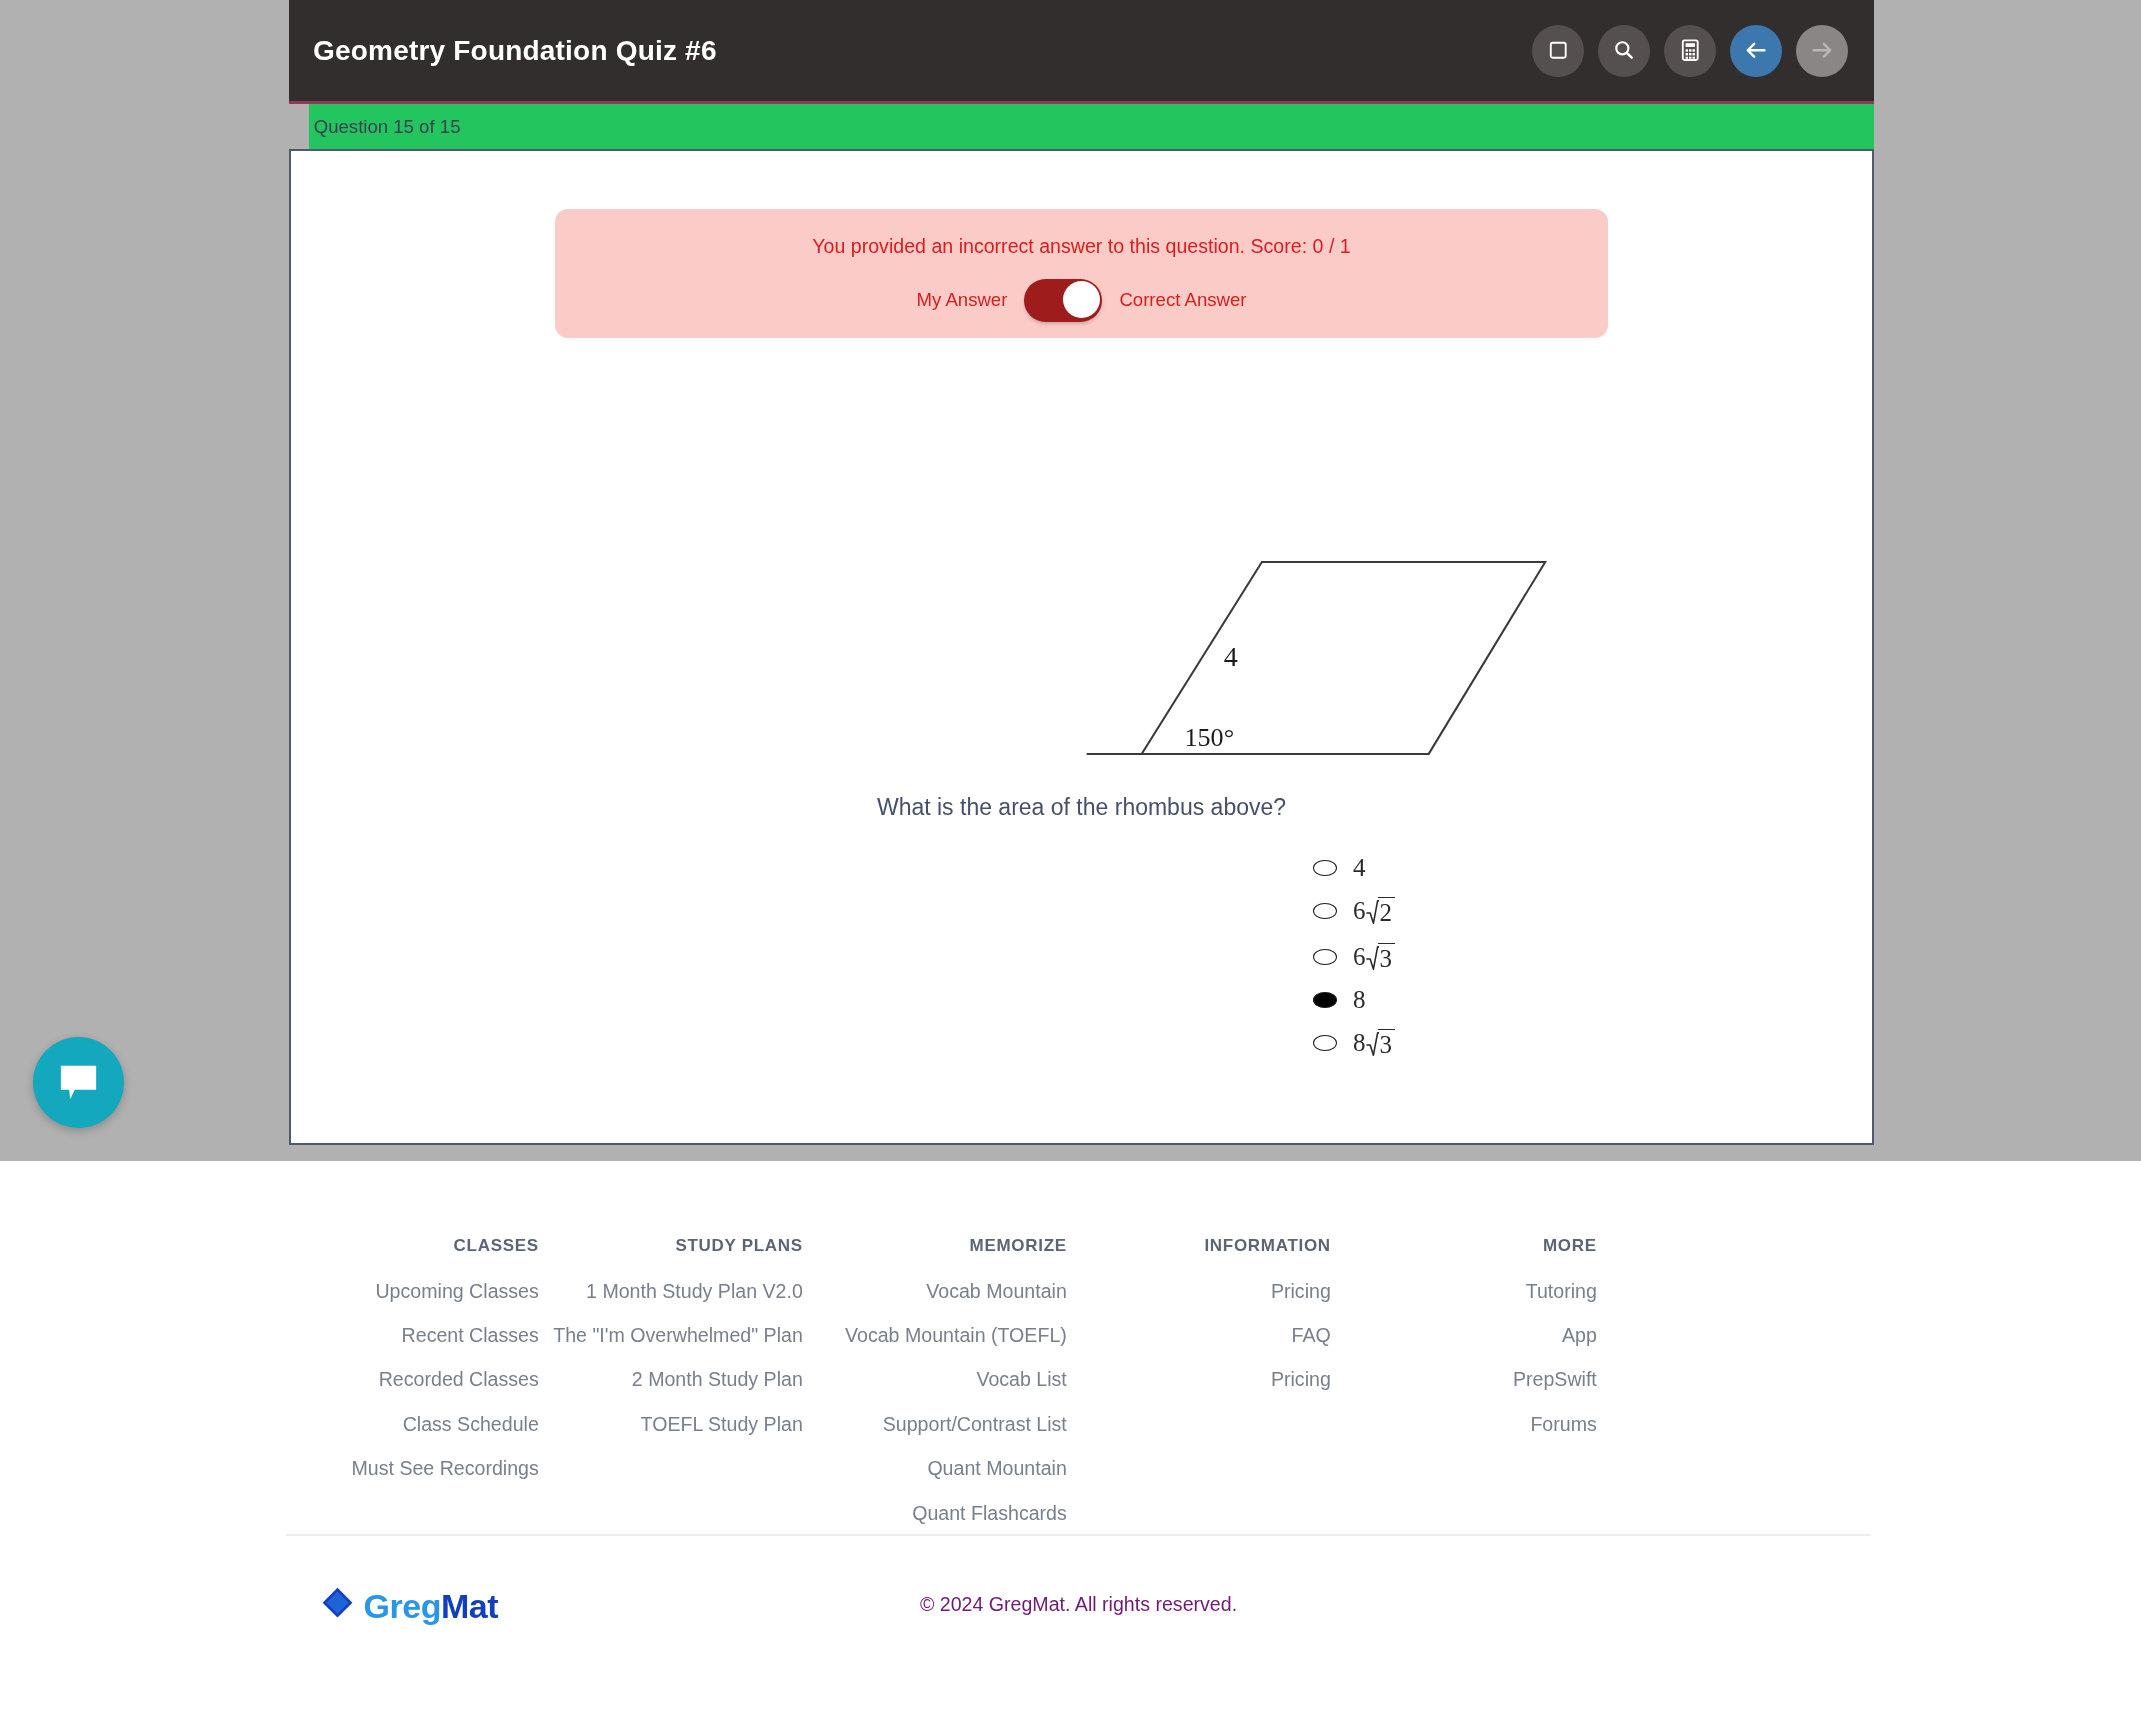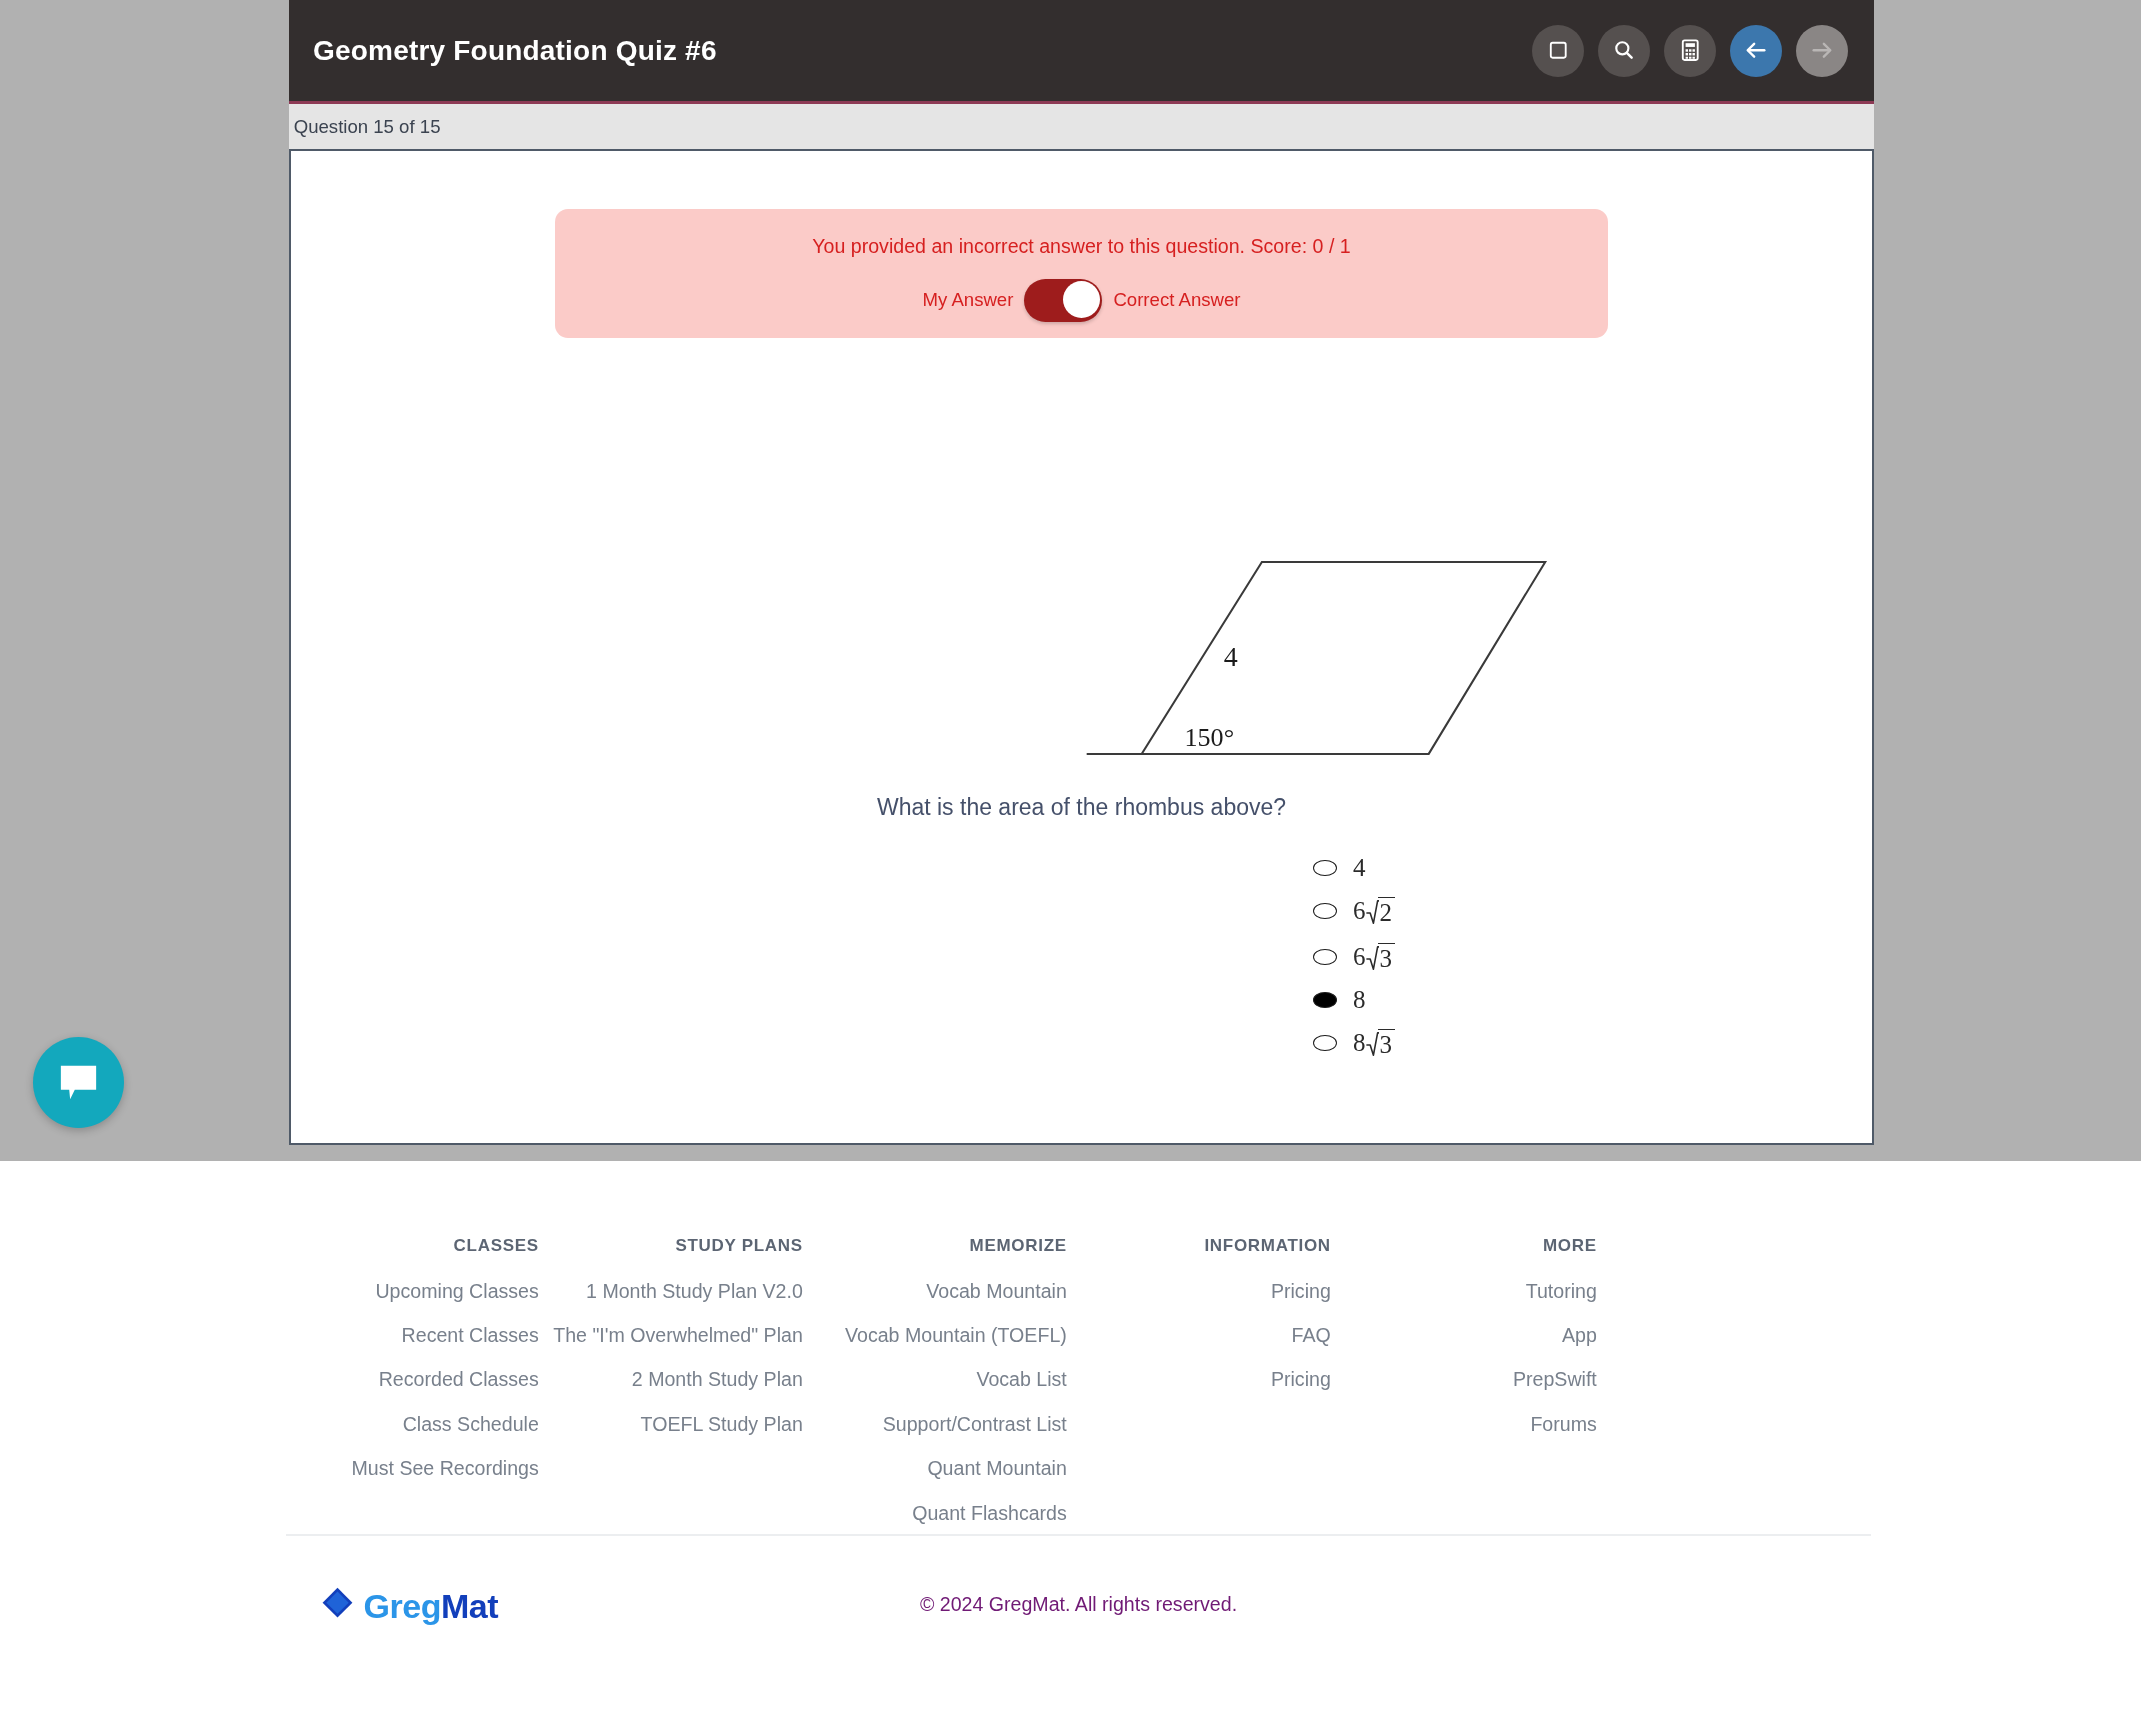--- a/index.html
+++ b/index.html
@@ -46,26 +46,27 @@
     display: flex; align-items: center; justify-content: center;
     border: none;
     cursor: pointer;
   }
   .icon-btn.primary { background: #3c77ad; }
   .icon-btn.muted   { background: #8a8685; }
   .icon-btn svg { display: block; }
 
   .question-bar {
     height: 45px;
-    background: #e5e5e5;
+    background: #22c55e;
     display: flex;
     align-items: center;
     padding-left: 4.7px;
     color: #3b4350;
     font-size: 18.6px;
+    margin-left: 20px;
   }
 
   .content-card {
     background: #ffffff;
     border: 2.8px solid #4f5a68;
     height: 996px;
     position: relative;
   }
 
   
@@ -81,21 +82,21 @@
   }
   .alert-text {
     color: #d62020;
     font-size: 19.6px;
     margin-bottom: 20.5px;
   }
   .toggle-row {
     display: flex;
     align-items: center;
     justify-content: center;
-    gap: 11px;
+    gap: 17px;
   }
   .toggle-label { color: #d62020; font-size: 18.6px; }
   .toggle-switch {
     width: 78px; height: 43px;
     background: #9e1c1c;
     border-radius: 21.4px;
     position: relative;
     cursor: pointer;
     border: none;
     box-shadow: 0 1.9px 3.7px rgba(0,0,0,.18);

